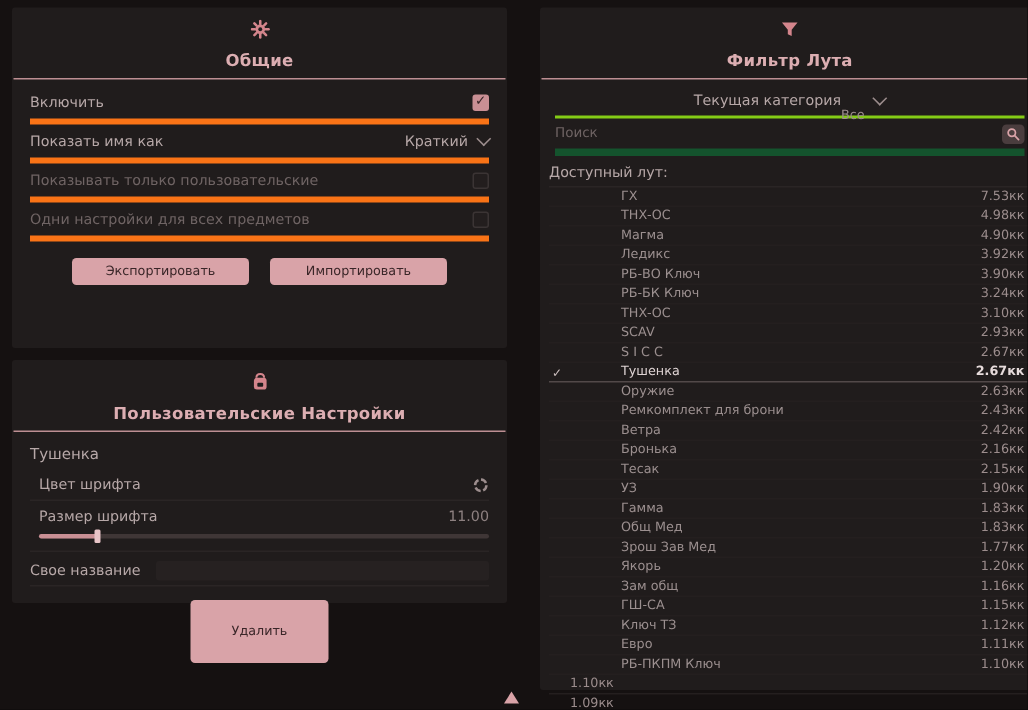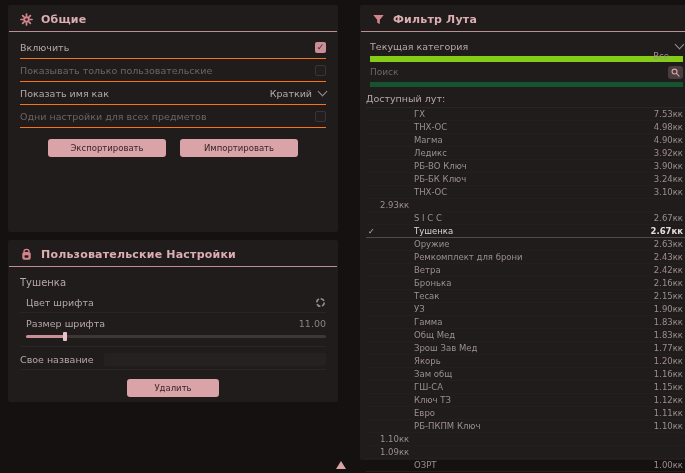--- a/index.html
+++ b/index.html
@@ -1,26 +1,26 @@
 <!DOCTYPE html>
 <html><head>
 <meta charset="utf-8">
 <style>
   html,body{margin:0;padding:0;background:#0f0c0c;}
   .page{position:relative;width:685px;height:473px;background:#151111;overflow:hidden;
         font-family:"DejaVu Sans",sans-serif;-webkit-font-smoothing:antialiased;}
   .panel{position:absolute;background:#201c1c;border-radius:2px;box-sizing:border-box;}
-  .panel-header{display:flex;align-items:center;gap:8px;padding:8px 12px 5px 12px;}
+  .panel-header{display:flex;align-items:center;gap:8px;padding:8px 12px 5px 12px;flex-direction:column;}
   .panel-title{font-size:11px;font-weight:bold;color:#dcaeb2;letter-spacing:.2px;}
   .rule{height:1px;background:#d9a3a8;opacity:.85;margin:0 1px;}
   .icon{display:inline-flex;align-items:center;justify-content:center;}
 
   
   .g-row{display:flex;align-items:center;justify-content:space-between;
-         height:22px;margin:0 12px;border-bottom:1px solid #f97316;}
+         height:22px;margin:0 12px;border-bottom:4px solid #f97316;}
   .g-label{font-size:9.5px;color:#b7a8a8;}
   .g-label.dim{color:#6f6464;}
   .checkbox{width:11px;height:11px;border-radius:2px;box-sizing:border-box;
             display:flex;align-items:center;justify-content:center;}
   .checkbox.checked{background:#c98f94;color:#3a2628;font-size:9px;font-weight:bold;line-height:1;}
   .checkbox.unchecked{background:#231e1e;border:1px solid #3b3434;color:transparent;}
   .select{display:flex;align-items:center;gap:7px;cursor:pointer;}
   .select-value{font-size:9.5px;color:#b7a8a8;}
   .chev{width:6px;height:6px;border-right:1.5px solid #9c8d8d;border-bottom:1.5px solid #9c8d8d;
         transform:rotate(45deg);margin-top:-3px;}
@@ -34,25 +34,25 @@
          min-height:20px;margin:0 12px;border-bottom:1px solid #2a2525;}
   .c-row.noline{border-bottom:none;}
   .c-label{font-size:9.5px;color:#b7a8a8;padding-left:6px;}
   .c-value{font-size:9.5px;color:#8d8080;}
   .slider{position:relative;height:3px;background:#3f3636;margin:2px 12px 8px 18px;border-radius:2px;}
   .slider-fill{position:absolute;left:0;top:0;height:3px;background:#c98f94;border-radius:2px;}
   .slider-thumb{position:absolute;top:-3px;width:4px;height:9px;background:#e8c4c7;border-radius:1px;}
   .name-input{flex:1;height:13px;background:#262121;border-radius:2px;margin-left:10px;}
   .del-wrap{display:flex;justify-content:center;margin-top:9px;}
   .del-btn{background:#d9a3a8;color:#3a2628;border:none;border-radius:3px;
-           font-family:"DejaVu Sans",sans-serif;font-size:8.5px;padding:4px 0;width:92px;cursor:pointer;}
+           font-family:"DejaVu Sans",sans-serif;font-size:8.5px;padding:16px 0;width:92px;cursor:pointer;}
 
   
-  .l-row{display:flex;align-items:center;justify-content:space-between;
-         height:20px;margin:0 10px;border-bottom:6px solid #84cc16;}
+  .l-row{display:flex;align-items:center;justify-content:center;
+         height:20px;margin:0 10px;border-bottom:2px solid #84cc16;}
   .l-label{font-size:9.5px;color:#b7a8a8;}
   .search-row{display:flex;align-items:center;justify-content:space-between;
               height:20px;margin:0 10px;border-bottom:5px solid #14532d;}
   .search-ph{font-size:9px;color:#6f6464;}
   .search-btn{width:15px;height:13px;background:#4a3d3e;border-radius:3px;
               display:flex;align-items:center;justify-content:center;cursor:pointer;}
   .list-label{font-size:9.5px;color:#b7a8a8;margin:6px 6px 3px 6px;}
   .loot-list{position:relative;margin:0 2px 0 6px;border-top:1px solid #2a2525;}
   .loot-row{display:flex;align-items:center;height:13px;box-sizing:border-box;
             border-bottom:1px solid #241f1f;padding:0 8px 0 2px;cursor:pointer;}
@@ -95,30 +95,30 @@
       <span class="panel-title">Общие</span>
     </div>
     <div class="rule"></div>
 
     <div class="g-row" style="margin-top:4px;">
       <span class="g-label">Включить</span>
       <span class="checkbox checked">✓</span>
     </div>
 
     <div class="g-row">
-      <span class="g-label dim">Показывать только пользовательские</span>
-      <span class="checkbox unchecked"></span>
-    </div>
-
-    <div class="g-row">
       <span class="g-label">Показать имя как</span>
       <span class="select">
         <span class="select-value">Краткий</span>
         <span class="chev"></span>
       </span>
+    </div>
+
+    <div class="g-row">
+      <span class="g-label dim">Показывать только пользовательские</span>
+      <span class="checkbox unchecked"></span>
     </div>
 
     <div class="g-row">
       <span class="g-label dim">Одни настройки для всех предметов</span>
       <span class="checkbox unchecked"></span>
     </div>
 
     <div class="btn-row">
       <button class="pill-btn">Экспортировать</button>
       <button class="pill-btn">Импортировать</button>
@@ -231,20 +231,21 @@
     <span class="loot-name">РБ-БК Ключ</span>
     <span class="loot-value">3.24кк</span>
   </div>
         <div class="loot-row">
     <span class="check"></span>
     <span class="loot-name">ТНХ-ОС</span>
     <span class="loot-value">3.10кк</span>
   </div>
         <div class="loot-row">
     <span class="check"></span>
+    <span class="loot-name">SCAV</span>
     <span class="loot-value">2.93кк</span>
   </div>
         <div class="loot-row">
     <span class="check"></span>
     <span class="loot-name">S I C C</span>
     <span class="loot-value">2.67кк</span>
   </div>
         <div class="loot-row selected">
     <span class="check">✓</span>
     <span class="loot-name">Тушенка</span>

